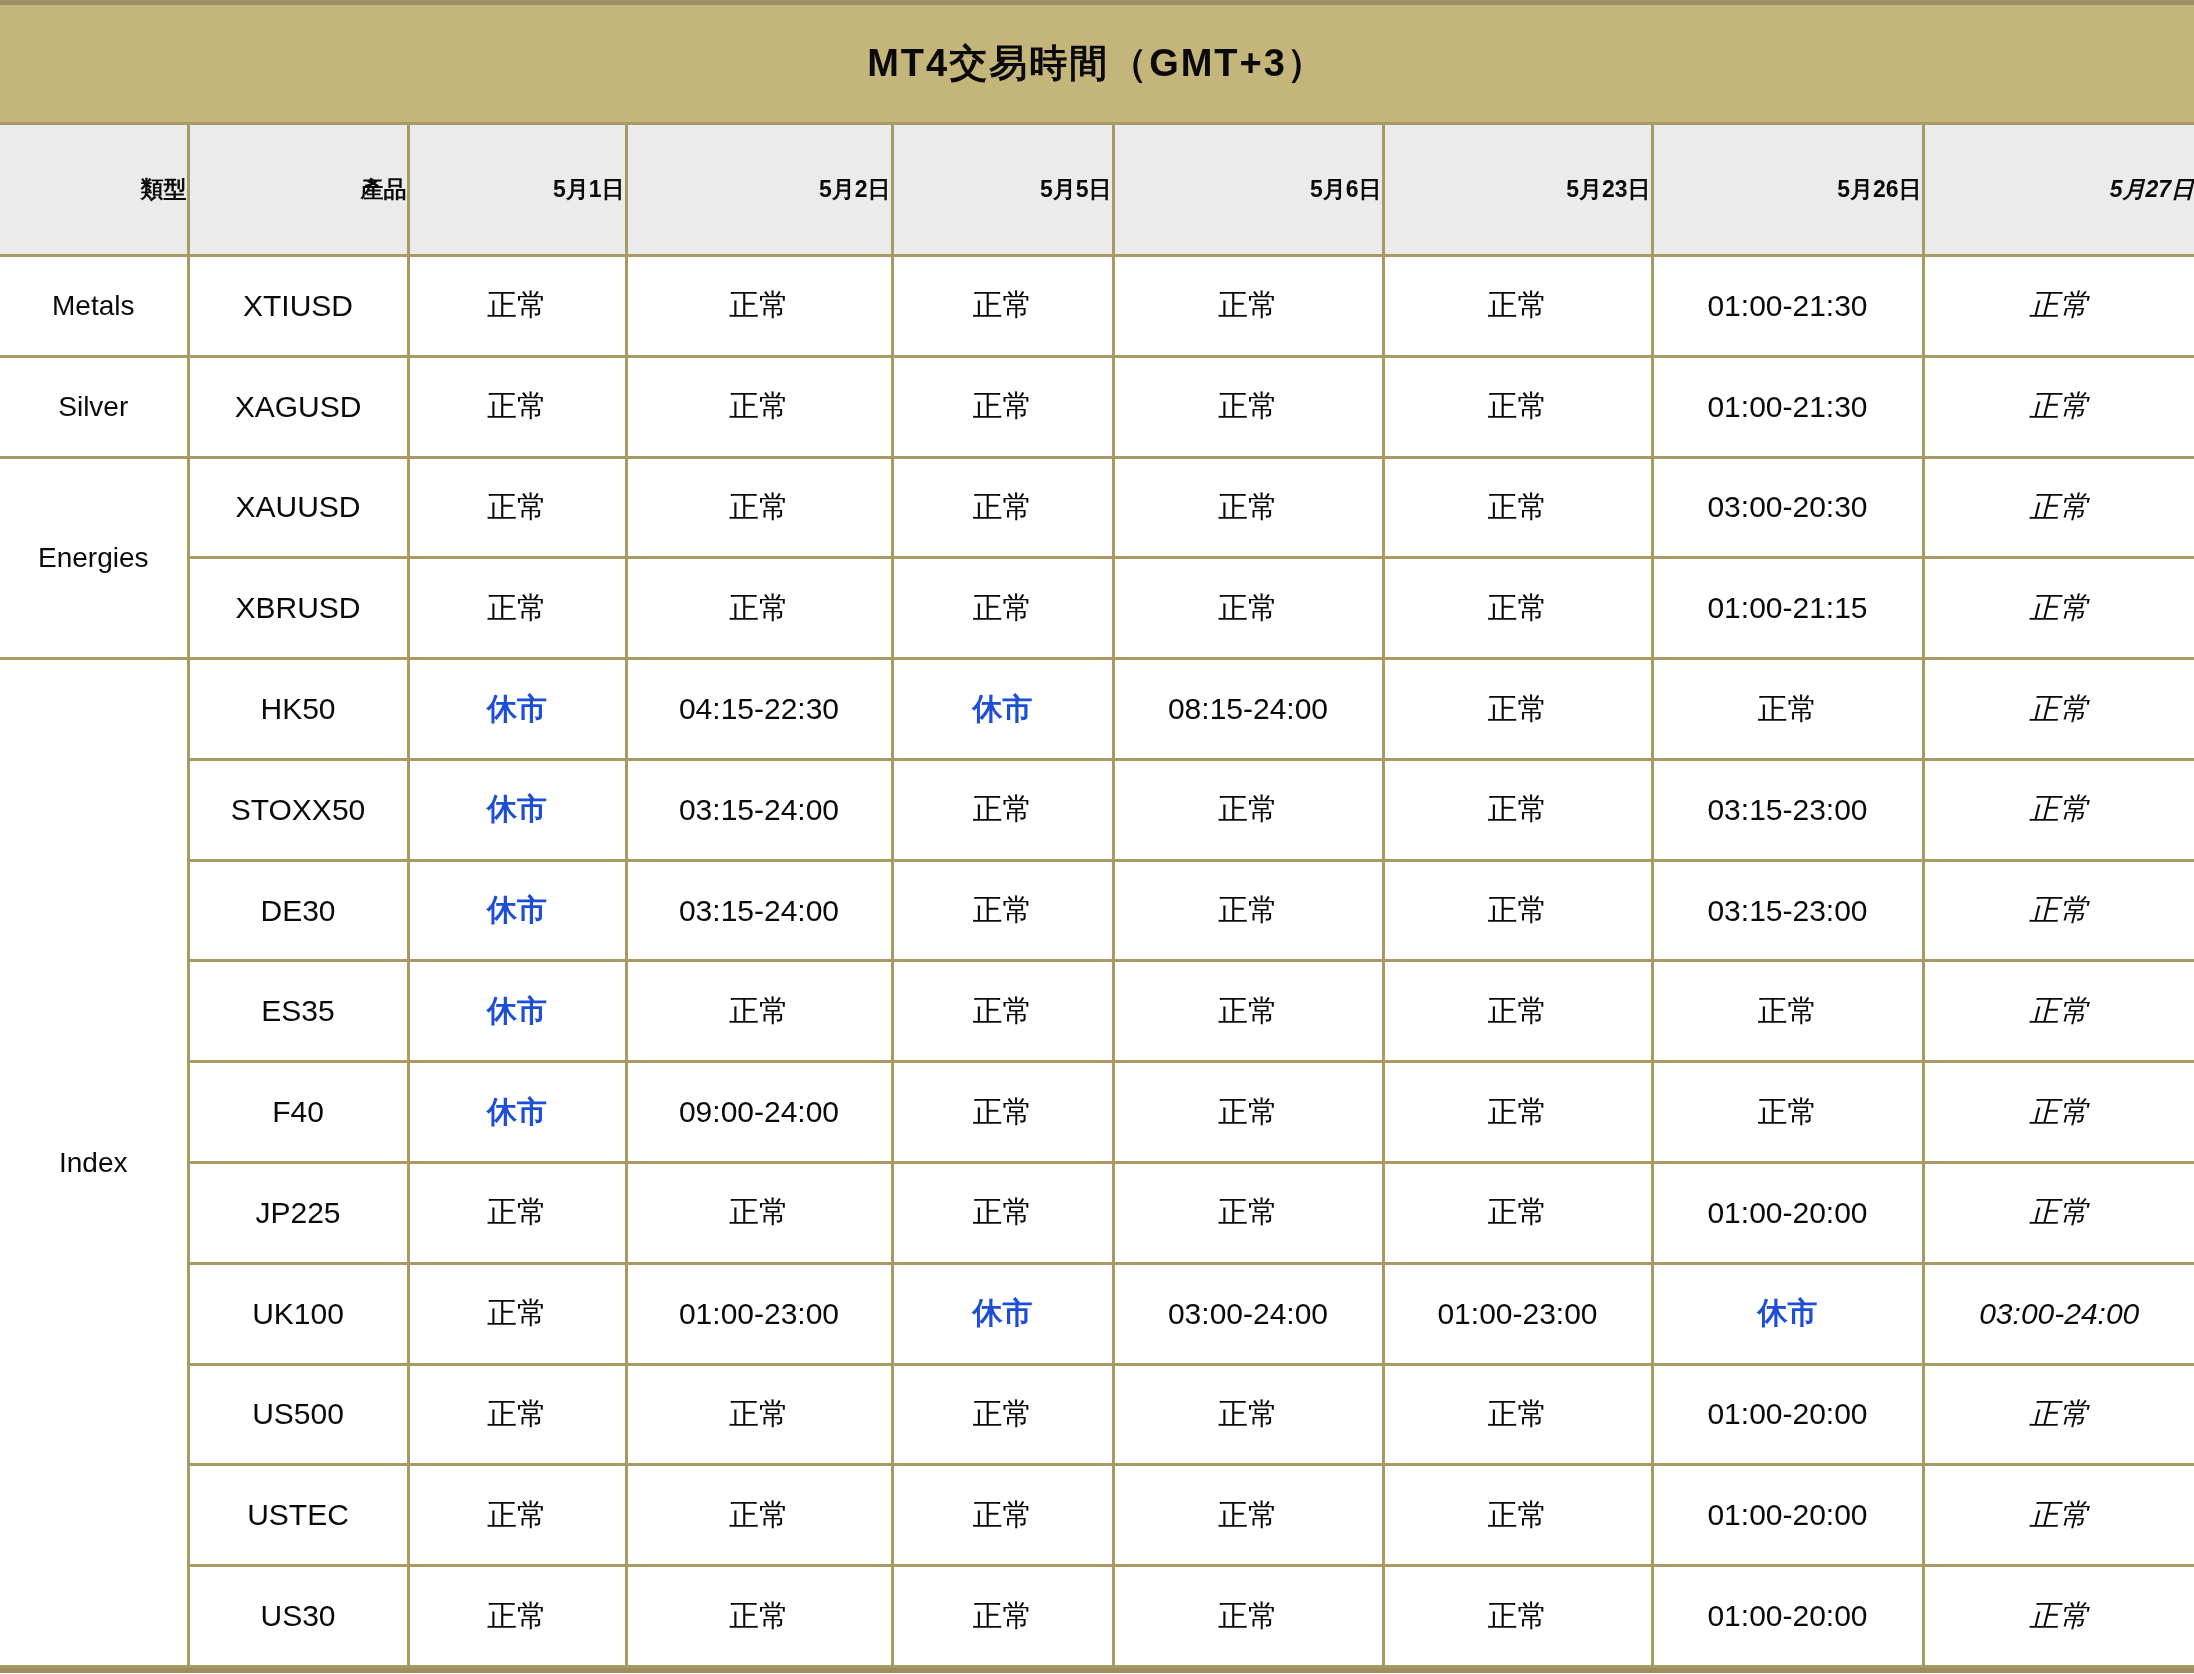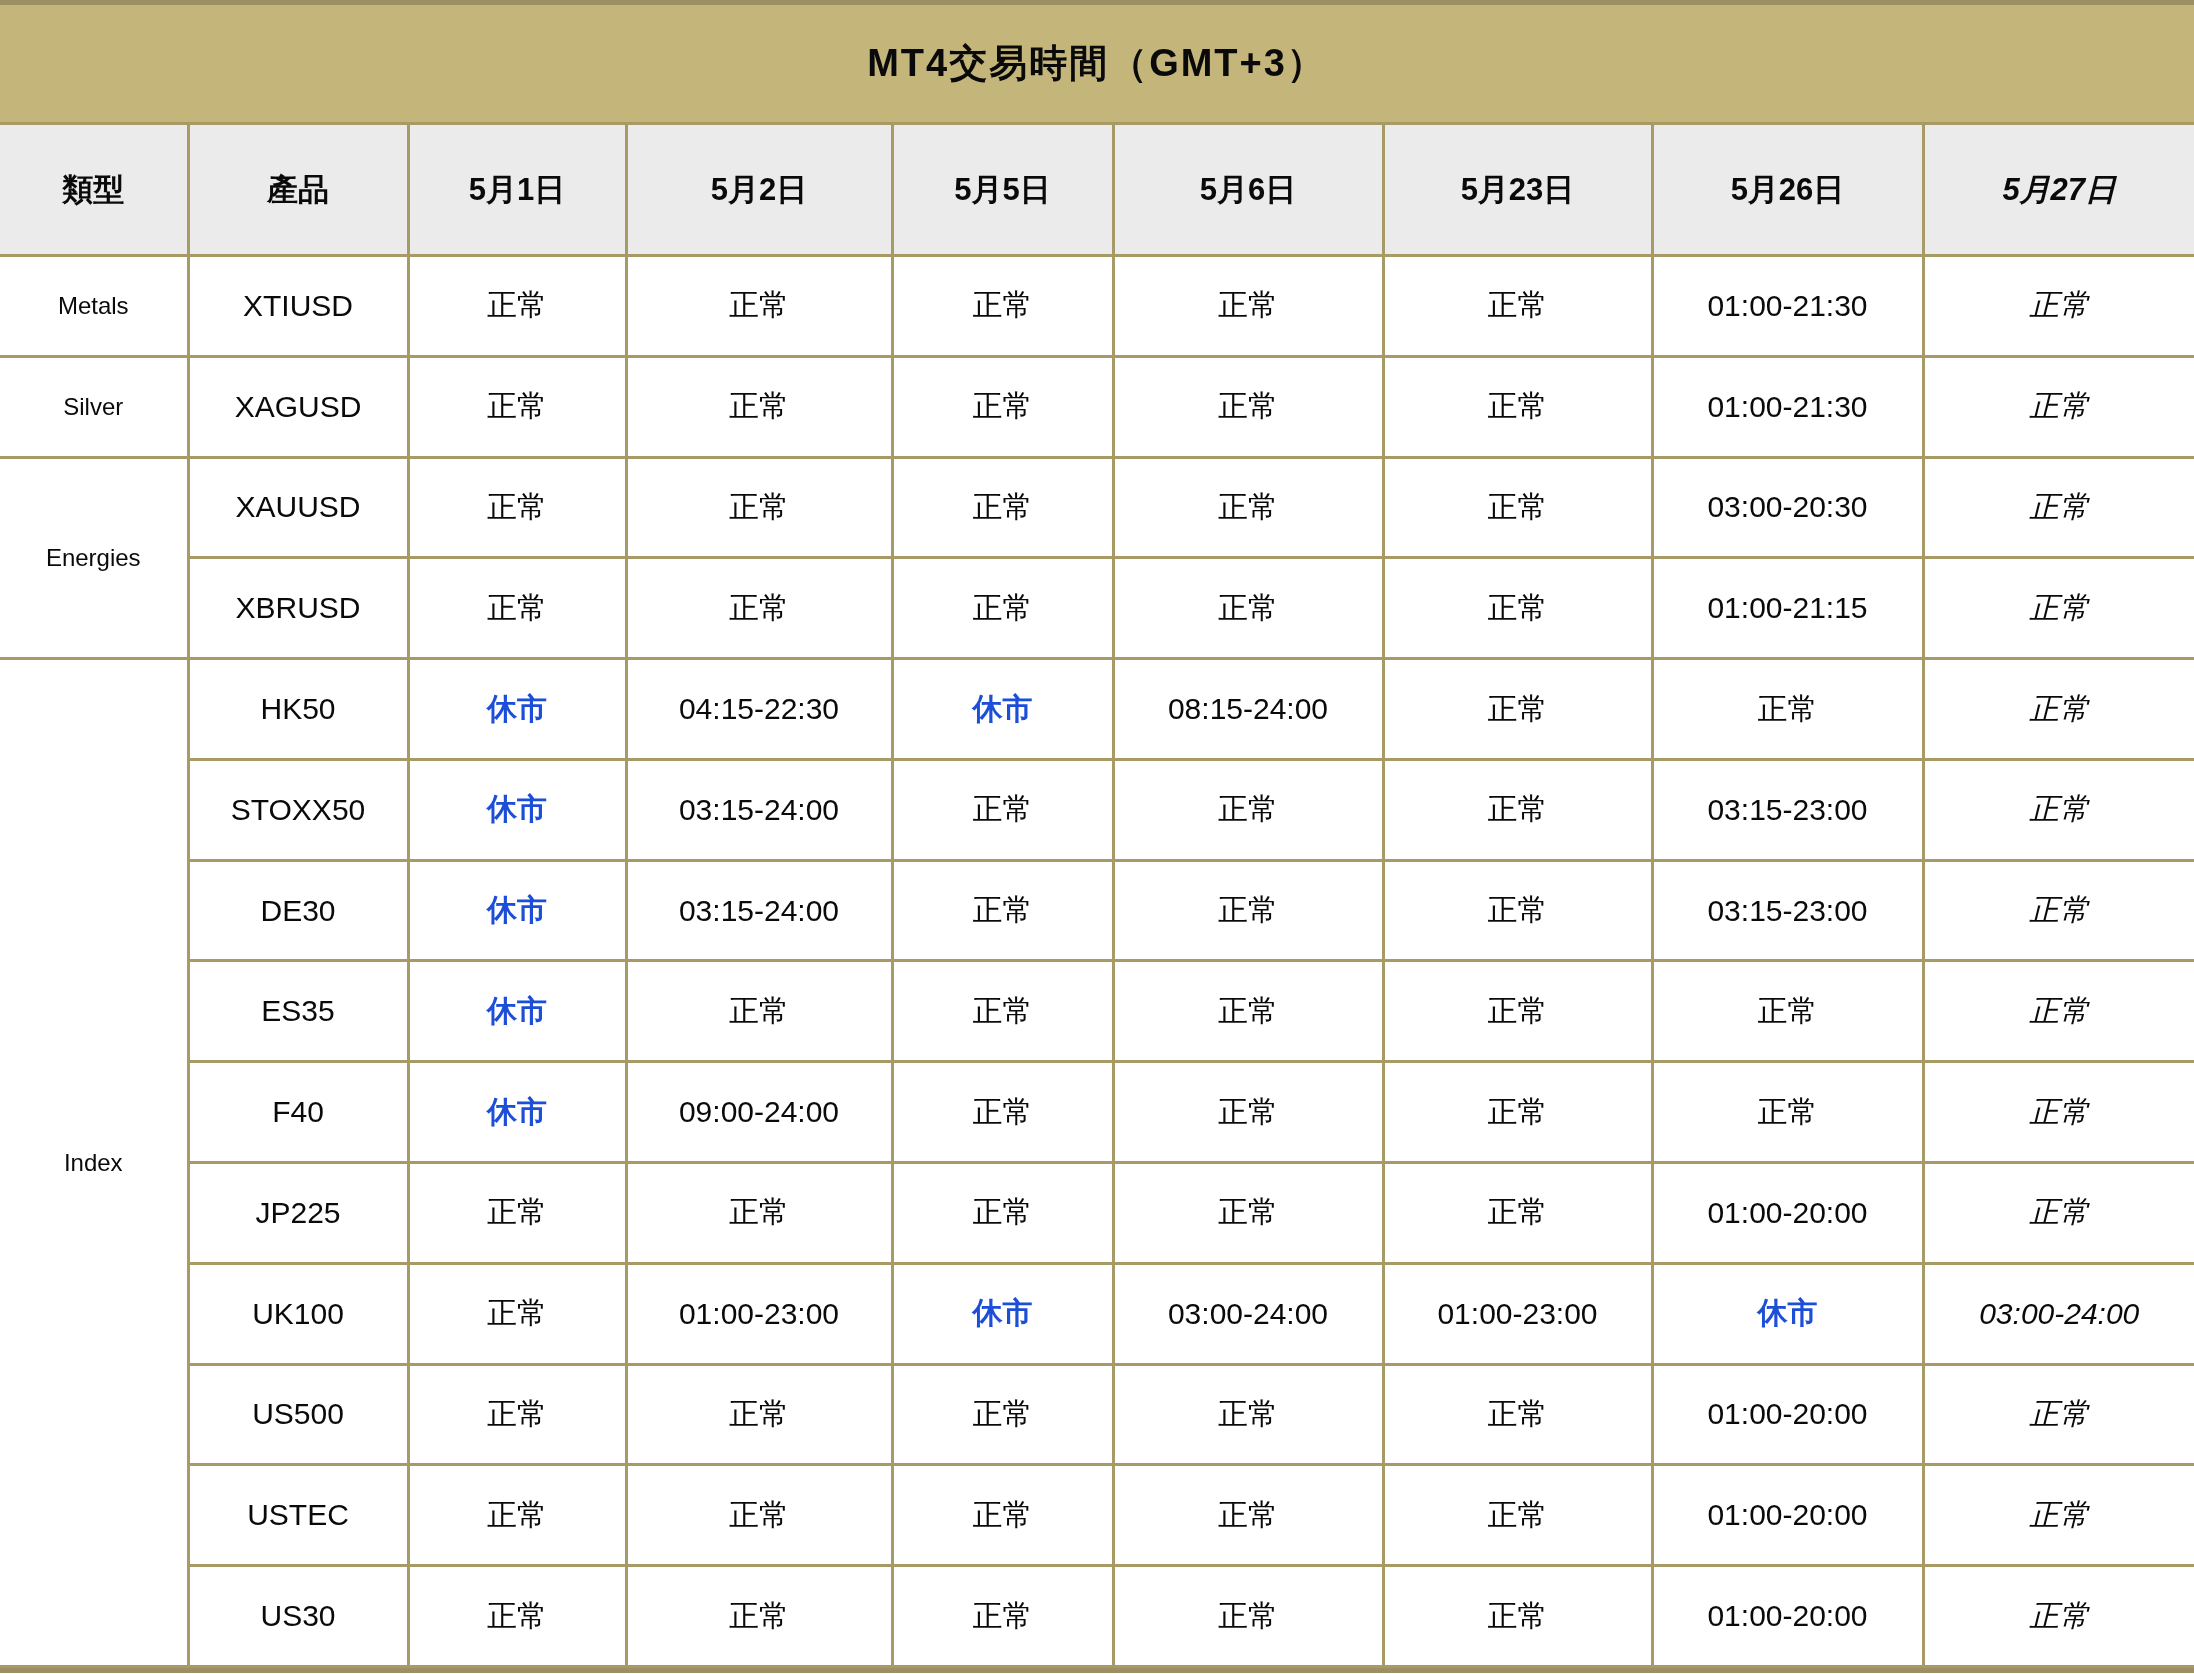--- a/index.html
+++ b/index.html
@@ -45,25 +45,26 @@
     vertical-align: middle;
     font-size: 30px;
     font-weight: 400;
     padding: 0;
     background: #ffffff;
     white-space: nowrap;
   }
   thead th {
     background: #ebebeb;
     font-weight: 700;
-    font-size: 31px;
+    font-size: 23px;
     height: 129px;
+    text-align: right;
   }
   td.cat {
-    font-size: 24px;
+    font-size: 28px;
   }
   td.closed {
     color: #1d4ed8;
     font-weight: 600;
   }
   .col-first { border-left: none; }
   .col-last  { border-right: none; font-style: italic; }
   thead tr th { border-top: 3.3px solid #a89a64; }
   .bottom-strip {
     height: 5.3px;

